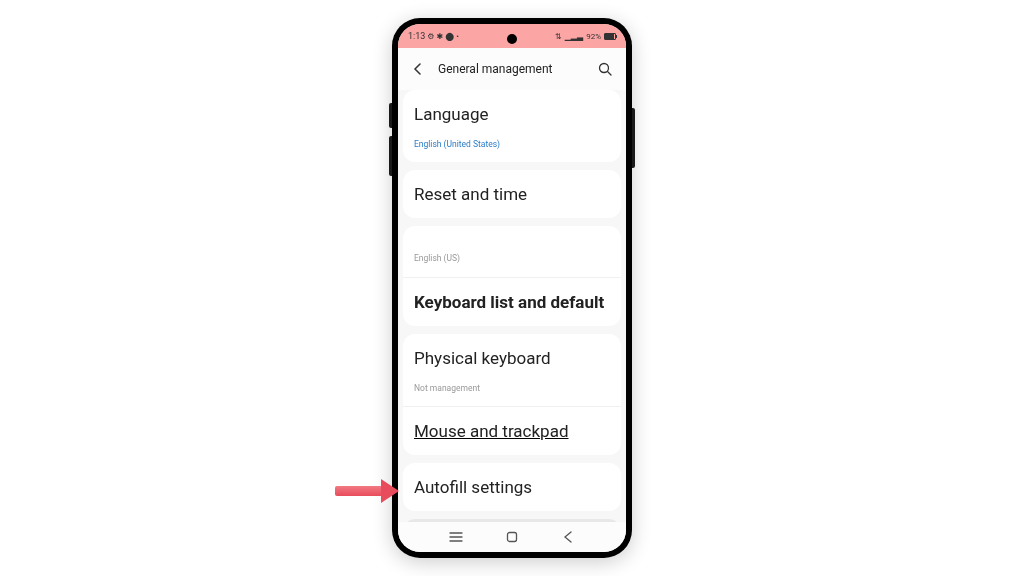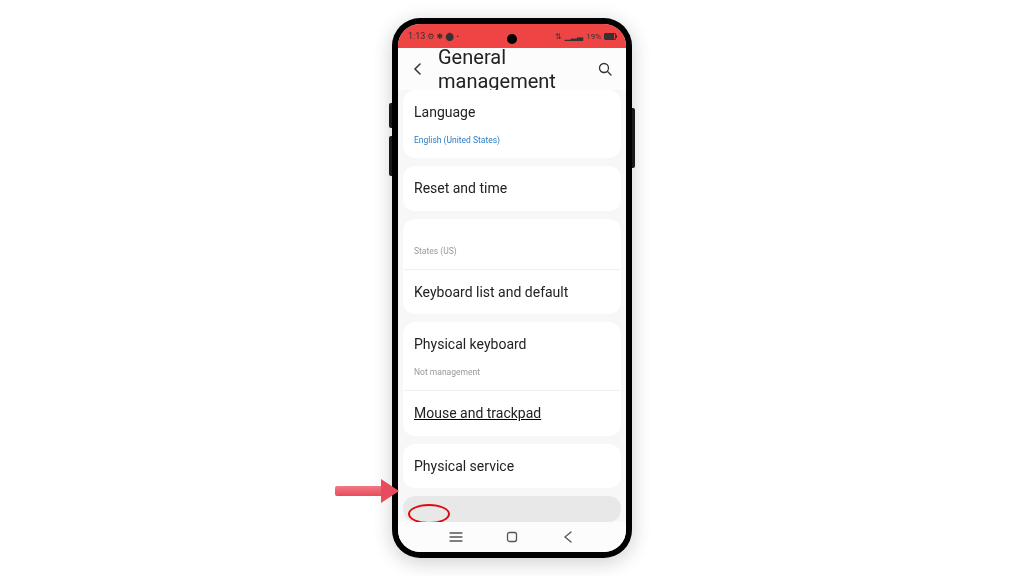--- a/index.html
+++ b/index.html
@@ -44,21 +44,21 @@
       z-index: 10;
     }
     .status-bar {
       height: 24px;
       display: flex;
       justify-content: space-between;
       align-items: center;
       padding: 12px 10px;
       font-size: 9px;
       color: #333;
-      background: #ef4444;
+      background: #fca5a5;
     }
     .status-left { display: flex; align-items: center; gap: 2px; }
     .status-right { display: flex; align-items: center; gap: 3px; font-size: 8px; }
     .status-icon { font-size: 8px; }
     .battery-icon {
       width: 12px;
       height: 7px;
       border: 1px solid #333;
       border-radius: 1px;
       position: relative;
@@ -88,21 +88,21 @@
     .back-btn {
       width: 16px;
       height: 16px;
       display: flex;
       align-items: center;
       justify-content: center;
       cursor: pointer;
     }
     .header-title {
       flex: 1;
-      font-size: 20px;
+      font-size: 12px;
       color: #222;
     }
     .search-btn {
       width: 18px;
       height: 18px;
       display: flex;
       align-items: center;
       justify-content: center;
       cursor: pointer;
     }
@@ -118,21 +118,21 @@
       overflow: hidden;
     }
     .list-item {
       padding: 13px 11px;
       cursor: pointer;
     }
     .list-item + .list-item {
       border-top: 1px solid #f0f0f0;
     }
     .item-title {
-      font-size: 14px;
+      font-size: 17px;
       color: #222;
       line-height: 1.3;
     }
     .item-subtitle {
       font-size: 8.5px;
       color: #999;
       margin-top: 14px;
       line-height: 1.2;
     }
     .item-subtitle.blue { color: #2b7cc5; }
@@ -227,21 +227,21 @@
     <div class="camera-hole"></div>
 
     <div class="status-bar">
       <div class="status-left">
         <span>1:13</span>
         <span class="status-icon">⚙ ✱ ⬤ •</span>
       </div>
       <div class="status-right">
         <span>⇅</span>
         <span>▁▂▃</span>
-        <span>19%</span>
+        <span>92%</span>
         <div class="battery-icon">
           <div class="battery-fill"></div>
         </div>
       </div>
     </div>
 
     <div class="header">
       <div class="back-btn">
         <svg width="12" height="12" viewBox="0 0 12 12">
           <path d="M8 1 L3 6 L8 11" stroke="#333" stroke-width="1.5" fill="none" stroke-linecap="round"></path>
@@ -263,38 +263,38 @@
             <div class="item-subtitle blue">English (United States)</div>
           </div>
         </div>
         <div class="card">
           <div class="list-item" style="position: relative;">
             <div class="item-title">Reset and time</div>
           </div>
         </div>
         <div class="card">
           <div class="list-item" style="position: relative;">
-            <div class="item-subtitle">States (US)</div>
-          </div>
-          <div class="list-item" style="position: relative;">
+            <div class="item-subtitle">English (US)</div>
+          </div>
+          <div class="list-item" style="position: relative; font-weight: bold;">
             <div class="item-title">Keyboard list and default</div>
           </div>
         </div>
         <div class="card">
           <div class="list-item" style="position: relative;">
             <div class="item-title">Physical keyboard</div>
             <div class="item-subtitle">Not management</div>
           </div>
           <div class="list-item" style="position: relative; text-decoration: underline;">
             <div class="item-title">Mouse and trackpad</div>
           </div>
         </div>
         <div class="card">
           <div class="list-item" style="position: relative;">
-            <div class="item-title">Physical service</div>
+            <div class="item-title">Autofill settings</div>
           </div>
         </div>
         <div class="card">
           <div class="list-item item-highlighted" style="position: relative;">
             <div class="highlight-circle" style="left: 5px; top: 8px; width: 42px; height: 20px;"></div>
           </div>
         </div>
       </div>
 
     <div class="nav-bar">

